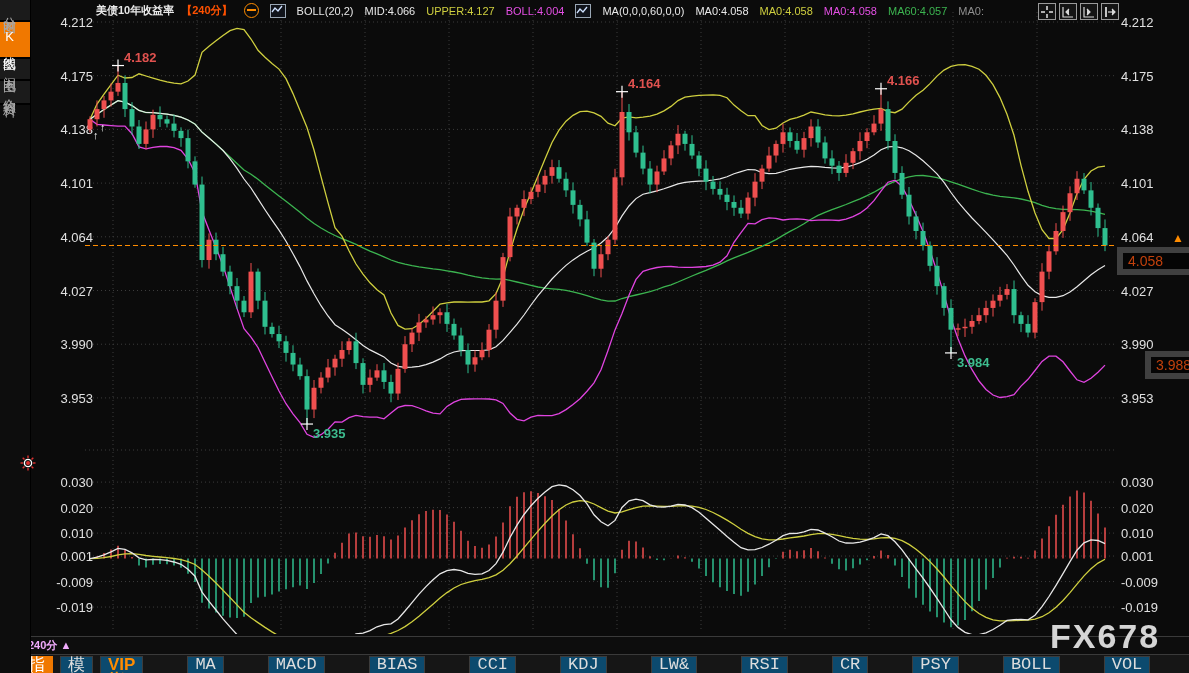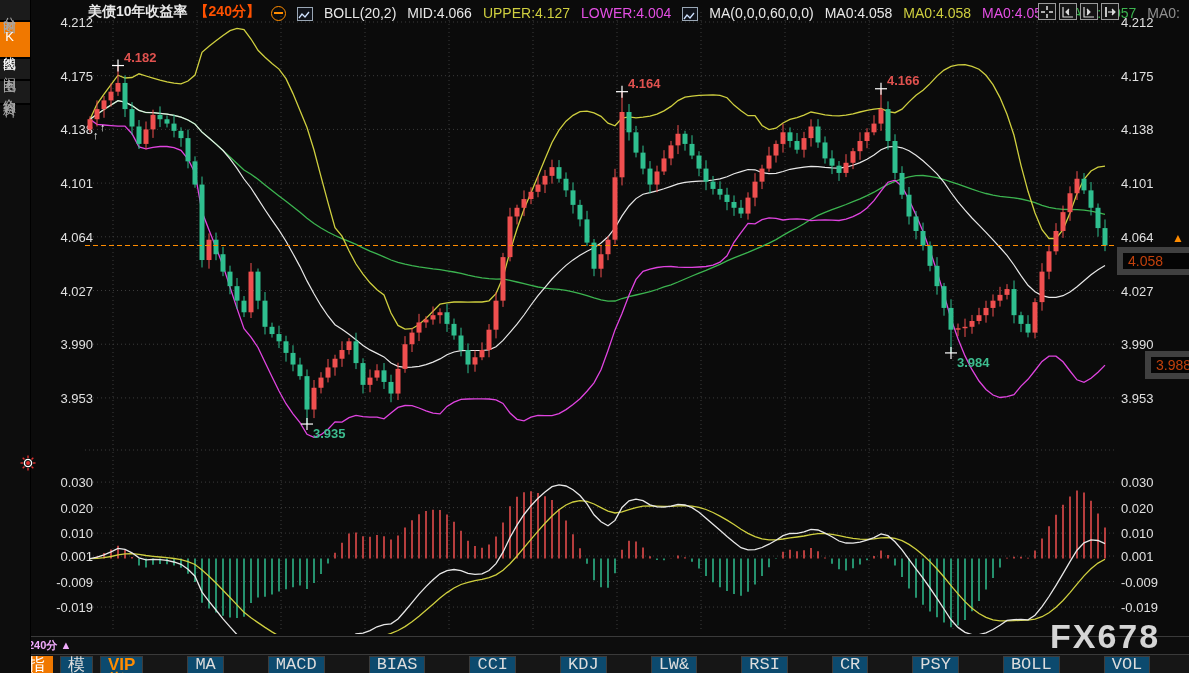--- a/index.html
+++ b/index.html
@@ -7,21 +7,21 @@
        font-family:"Liberation Sans","DejaVu Sans",sans-serif;color:#e8e8e8;}
   svg text{font-family:"Liberation Sans","DejaVu Sans",sans-serif;}
   
   #sidebar{position:absolute;left:0;top:0;width:30px;height:673px;background:#0d0d0d;border-right:1px solid #000;z-index:5;}
   #sidebar .tabs{background:#1b1b1b;}
   .side-tab{writing-mode:vertical-lr;text-orientation:upright;width:30px;box-sizing:border-box;
             padding:7px 0;text-align:center;color:#a8a8a8;font-size:13px;letter-spacing:2px;
             border-bottom:2px solid #000;cursor:pointer;margin:0 auto;display:block;}
   .side-tab.active{background:#f07800;color:#fff;}
   
-  #hdr{position:absolute;left:88px;top:3px;display:flex;gap:11px;align-items:flex-end;font-size:14px;white-space:nowrap;z-index:4;}
+  #hdr{position:absolute;left:96px;top:3px;display:flex;gap:11px;align-items:center;font-size:11px;white-space:nowrap;z-index:4;}
   .c-white{color:#e8e8e8}.c-yellow{color:#cfcf3f}.c-mag{color:#e44fe4}.c-green{color:#3cb450}
   .c-gray{color:#8f8f8f}.c-red{color:#ff5100;font-weight:bold}
   .mini-icon{width:14px;height:12px;border:1px solid #9aa7b5;background:#10131a;display:inline-block;}
   #collapse{width:13px;height:13px;border:1px solid #ff8c00;border-radius:50%;position:relative;display:inline-block;}
   #collapse:after{content:"";position:absolute;left:2px;right:2px;top:5px;height:2px;background:#ff8c00;}
   
   #winicons{position:absolute;right:70px;top:3px;display:flex;gap:3px;z-index:4;}
   .wicon{width:16px;height:15px;border:1px solid #9a9a9a;background:#141414;display:flex;align-items:center;justify-content:center;cursor:pointer;}
   
   #macdhdr{position:absolute;left:88px;top:451px;display:flex;gap:14px;font-size:14px;z-index:4;white-space:nowrap;}
@@ -620,21 +620,21 @@
     <span class="c-red" style="margin-left:-4px;">【240分】</span>
     <span id="collapse"></span>
     <span class="mini-icon">
       <svg width="12" height="10" viewBox="0 0 12 10">
           <polyline points="1,7 4,3 7,6 11,1" fill="none" stroke="#cfe2ff" stroke-width="1.3"></polyline>
         </svg>
     </span>
     <span class="c-white">BOLL(20,2)</span>
     <span class="c-white">MID:4.066</span>
     <span class="c-yellow">UPPER:4.127</span>
-    <span class="c-mag">LOWER:4.004</span>
+    <span class="c-mag">BOLL:4.004</span>
     <span class="mini-icon">
       <svg width="12" height="10" viewBox="0 0 12 10">
           <polyline points="1,8 4,4 7,7 11,2" fill="none" stroke="#cfe2ff" stroke-width="1.3"></polyline>
         </svg>
     </span>
     <span class="c-white">MA(0,0,0,60,0,0)</span>
     <span class="c-white">MA0:4.058</span>
     <span class="c-yellow">MA0:4.058</span>
     <span class="c-mag">MA0:4.058</span>
     <span class="c-green">MA60:4.057</span>

